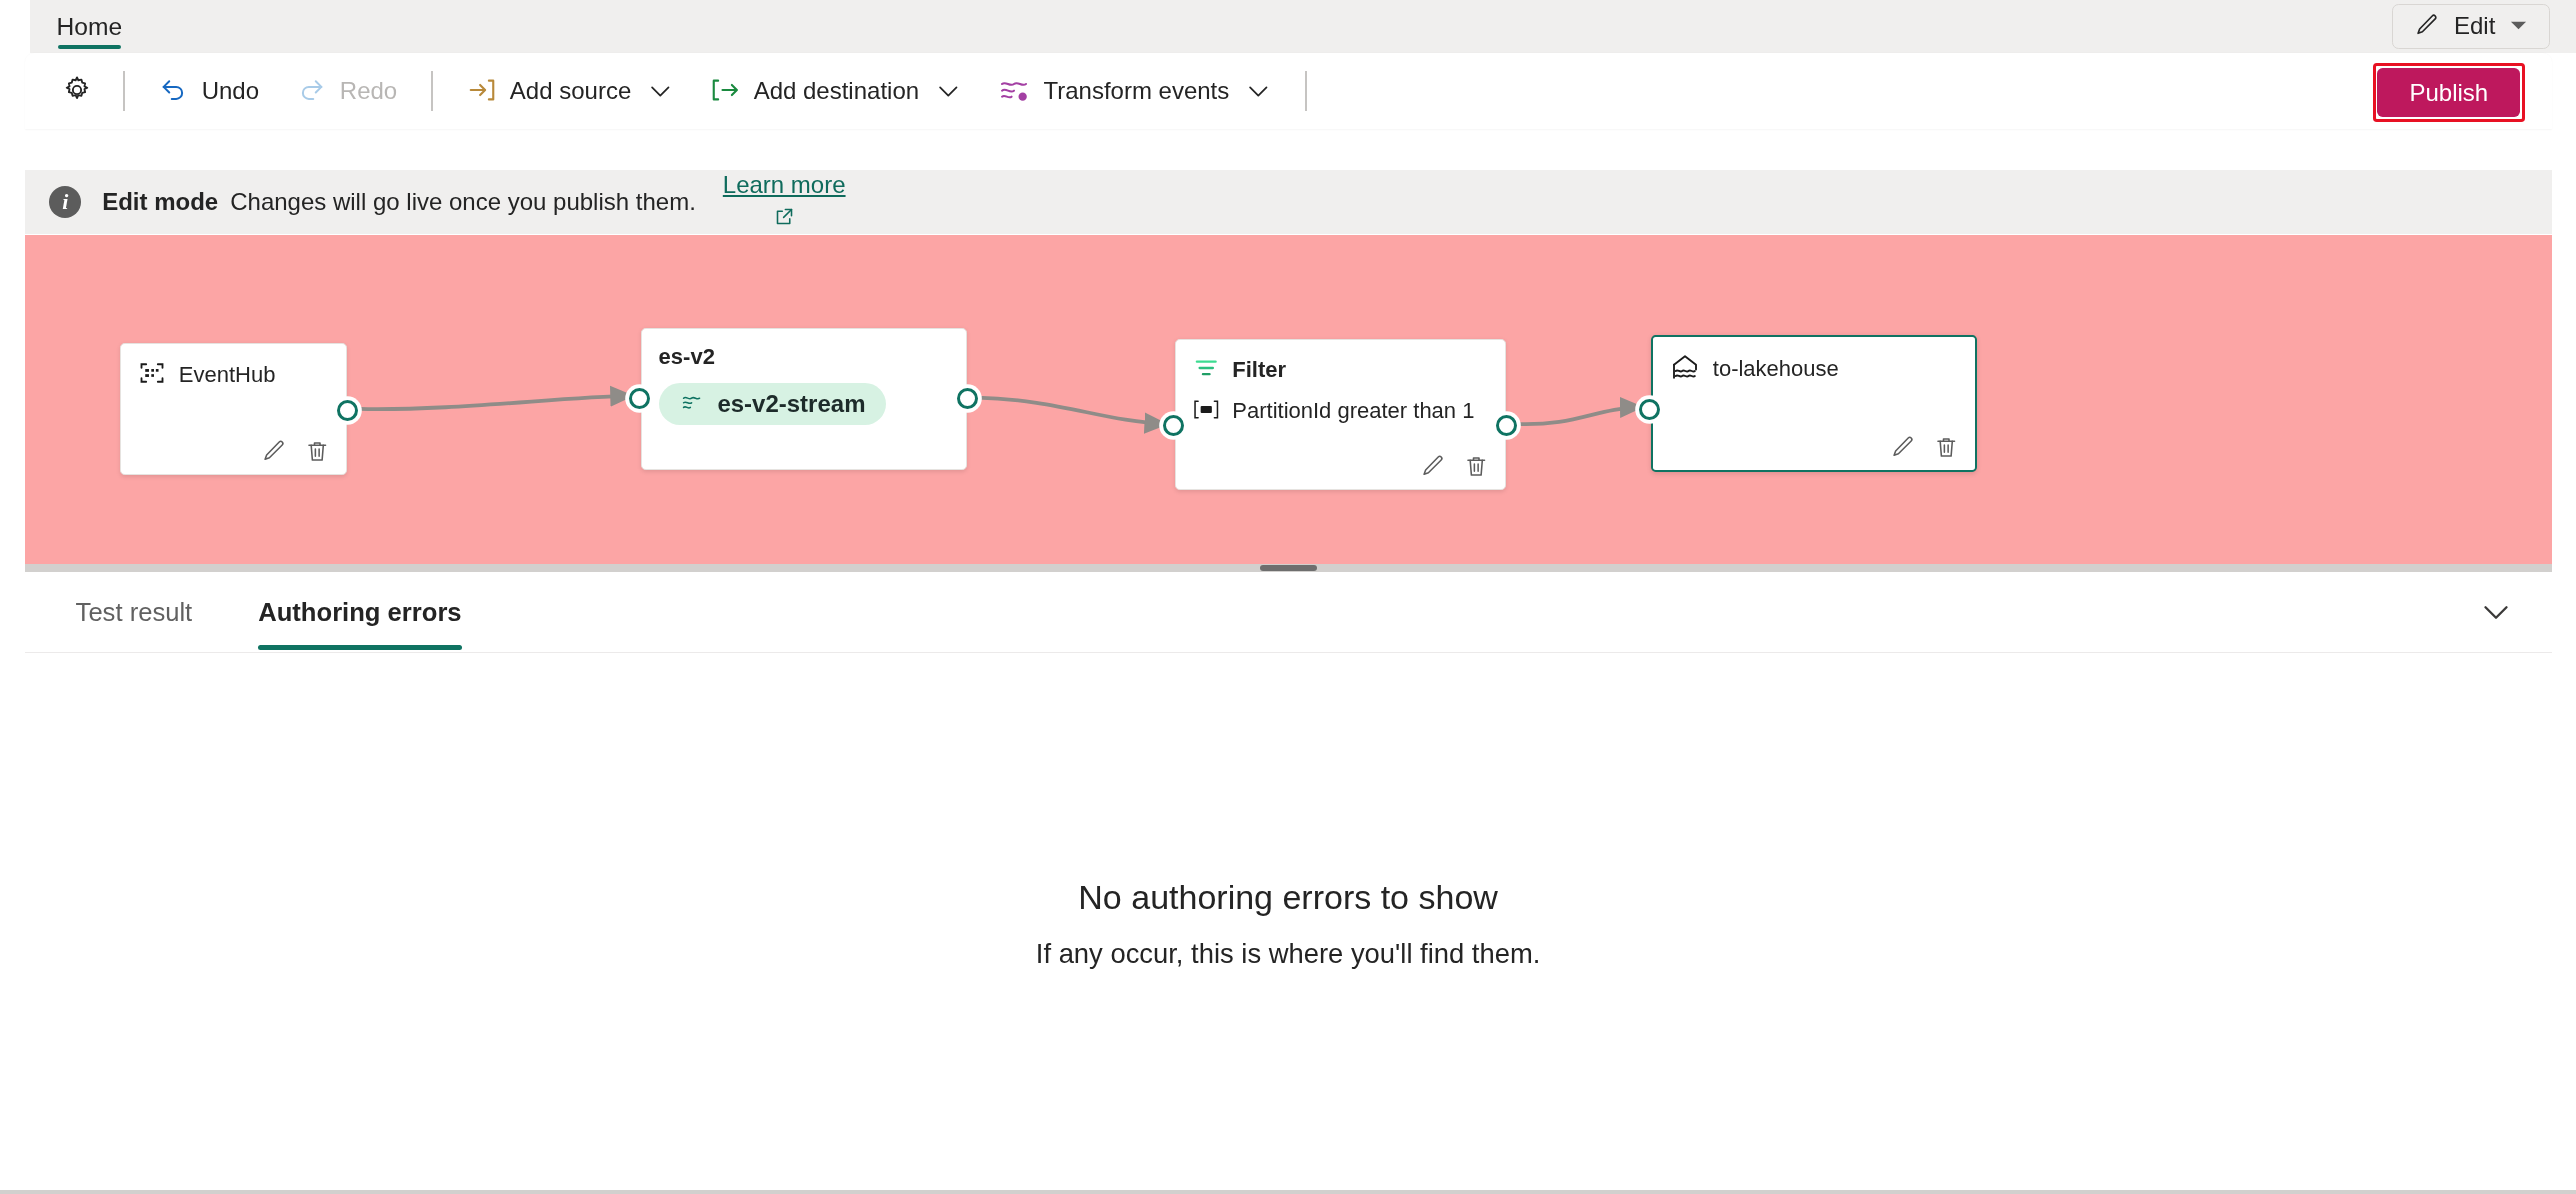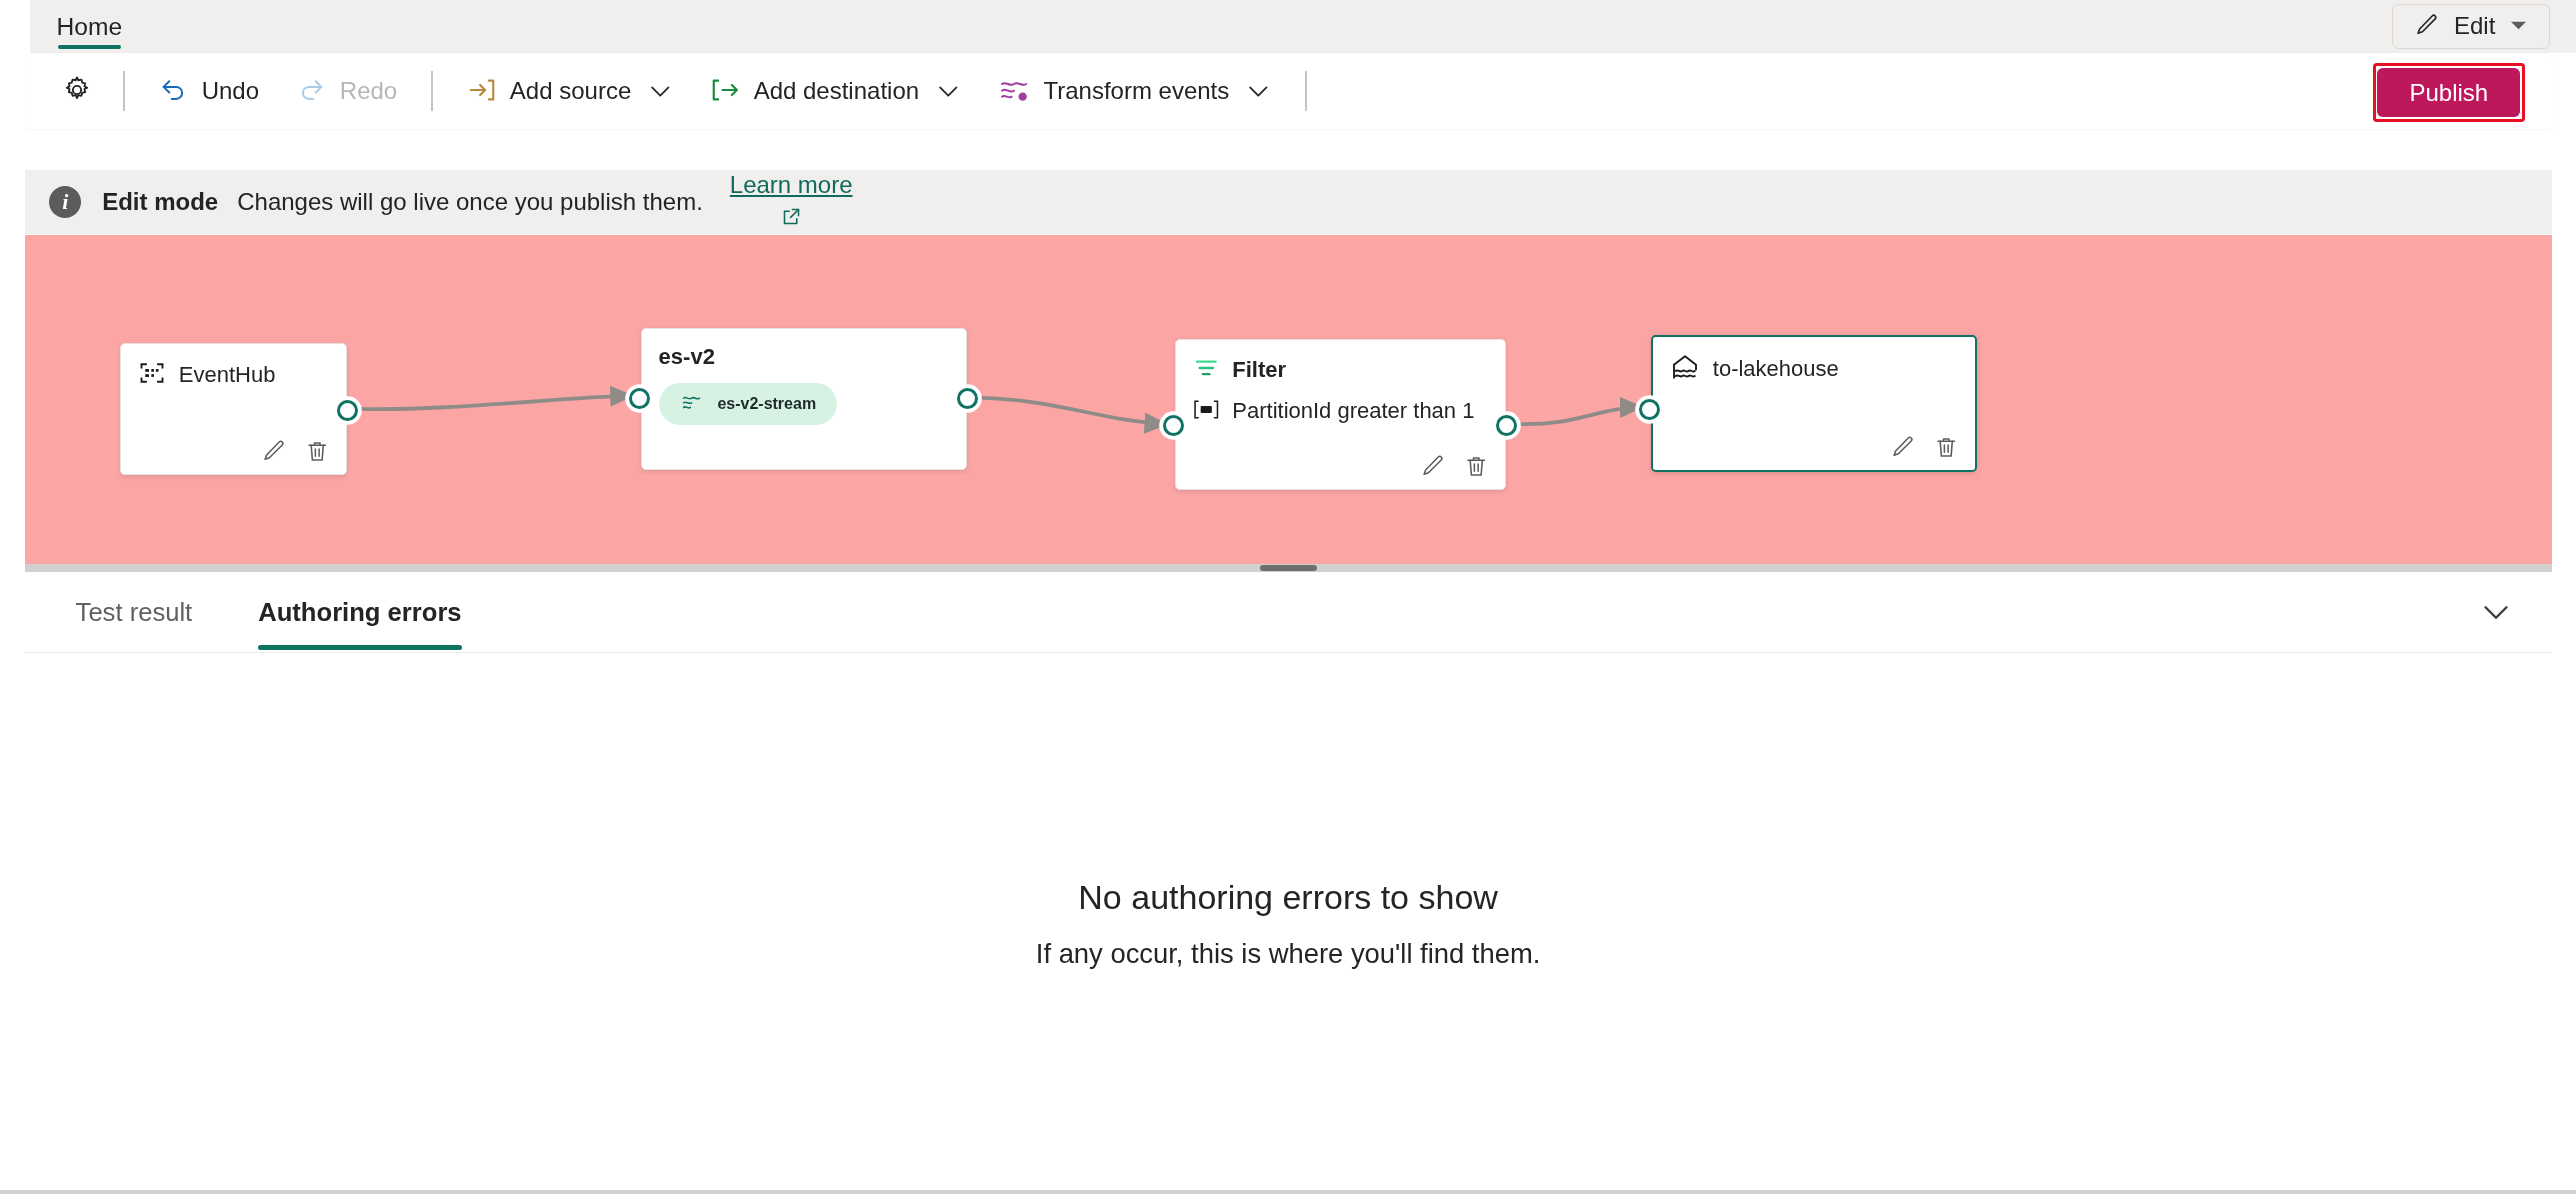--- a/index.html
+++ b/index.html
@@ -91,21 +91,21 @@
     width: 32px; height: 32px; border-radius: 50%;
     background: #5c5c5c; color: #ffffff;
     display: flex; align-items: center; justify-content: center;
     font-size: 22px; font-family: "Liberation Serif", serif;
     font-weight: 700; font-style: italic; flex: 0 0 auto;
   }
   .info-strong {
     font-size: 24px; font-weight: 700; color: #242424;
     margin-left: 21px;
   }
-  .info-text { font-size: 24px; color: #242424; margin-left: 19px; }
+  .info-text { font-size: 24px; color: #242424; margin-left: 12px; }
   .info-link {
     font-size: 24px; color: #0f6b5c; text-decoration: underline;
     margin-left: 27px; cursor: pointer; display: flex;
     align-items: center; gap: 5.7px; flex-direction: column;
   }
 
   
   .canvas {
     position: absolute; left: 24.6px; top: 235px;
     width: 2527px; height: 329px;
@@ -132,21 +132,21 @@
     position: absolute; right: 15px; bottom: 9.5px;
     display: flex; align-items: center; gap: 17px;
   }
   .node-act { cursor: pointer; display: flex; }
   .stream-pill {
     margin: 13.2px 17px 0 17px; height: 42px;
     background: #d7f2e3; border-radius: 21px;
     display: inline-flex; align-items: center; gap: 13.2px;
     padding: 0 21px; cursor: pointer;
   }
-  .stream-pill-label { font-size: 16px; color: #1d2b2a; font-weight: 600; }
+  .stream-pill-label { font-size: 24px; color: #1d2b2a; font-weight: 600; }
   .node-subrow {
     display: flex; align-items: center; gap: 13.2px;
     padding: 13.2px 17px 0 17px;
   }
   .node-sublabel { font-size: 22px; color: #242424; }
 
   .port {
     position: absolute; width: 21px; height: 21px;
     border-radius: 50%; background: #ffffff;
     border: 3.8px solid #0f7362; z-index: 5;

